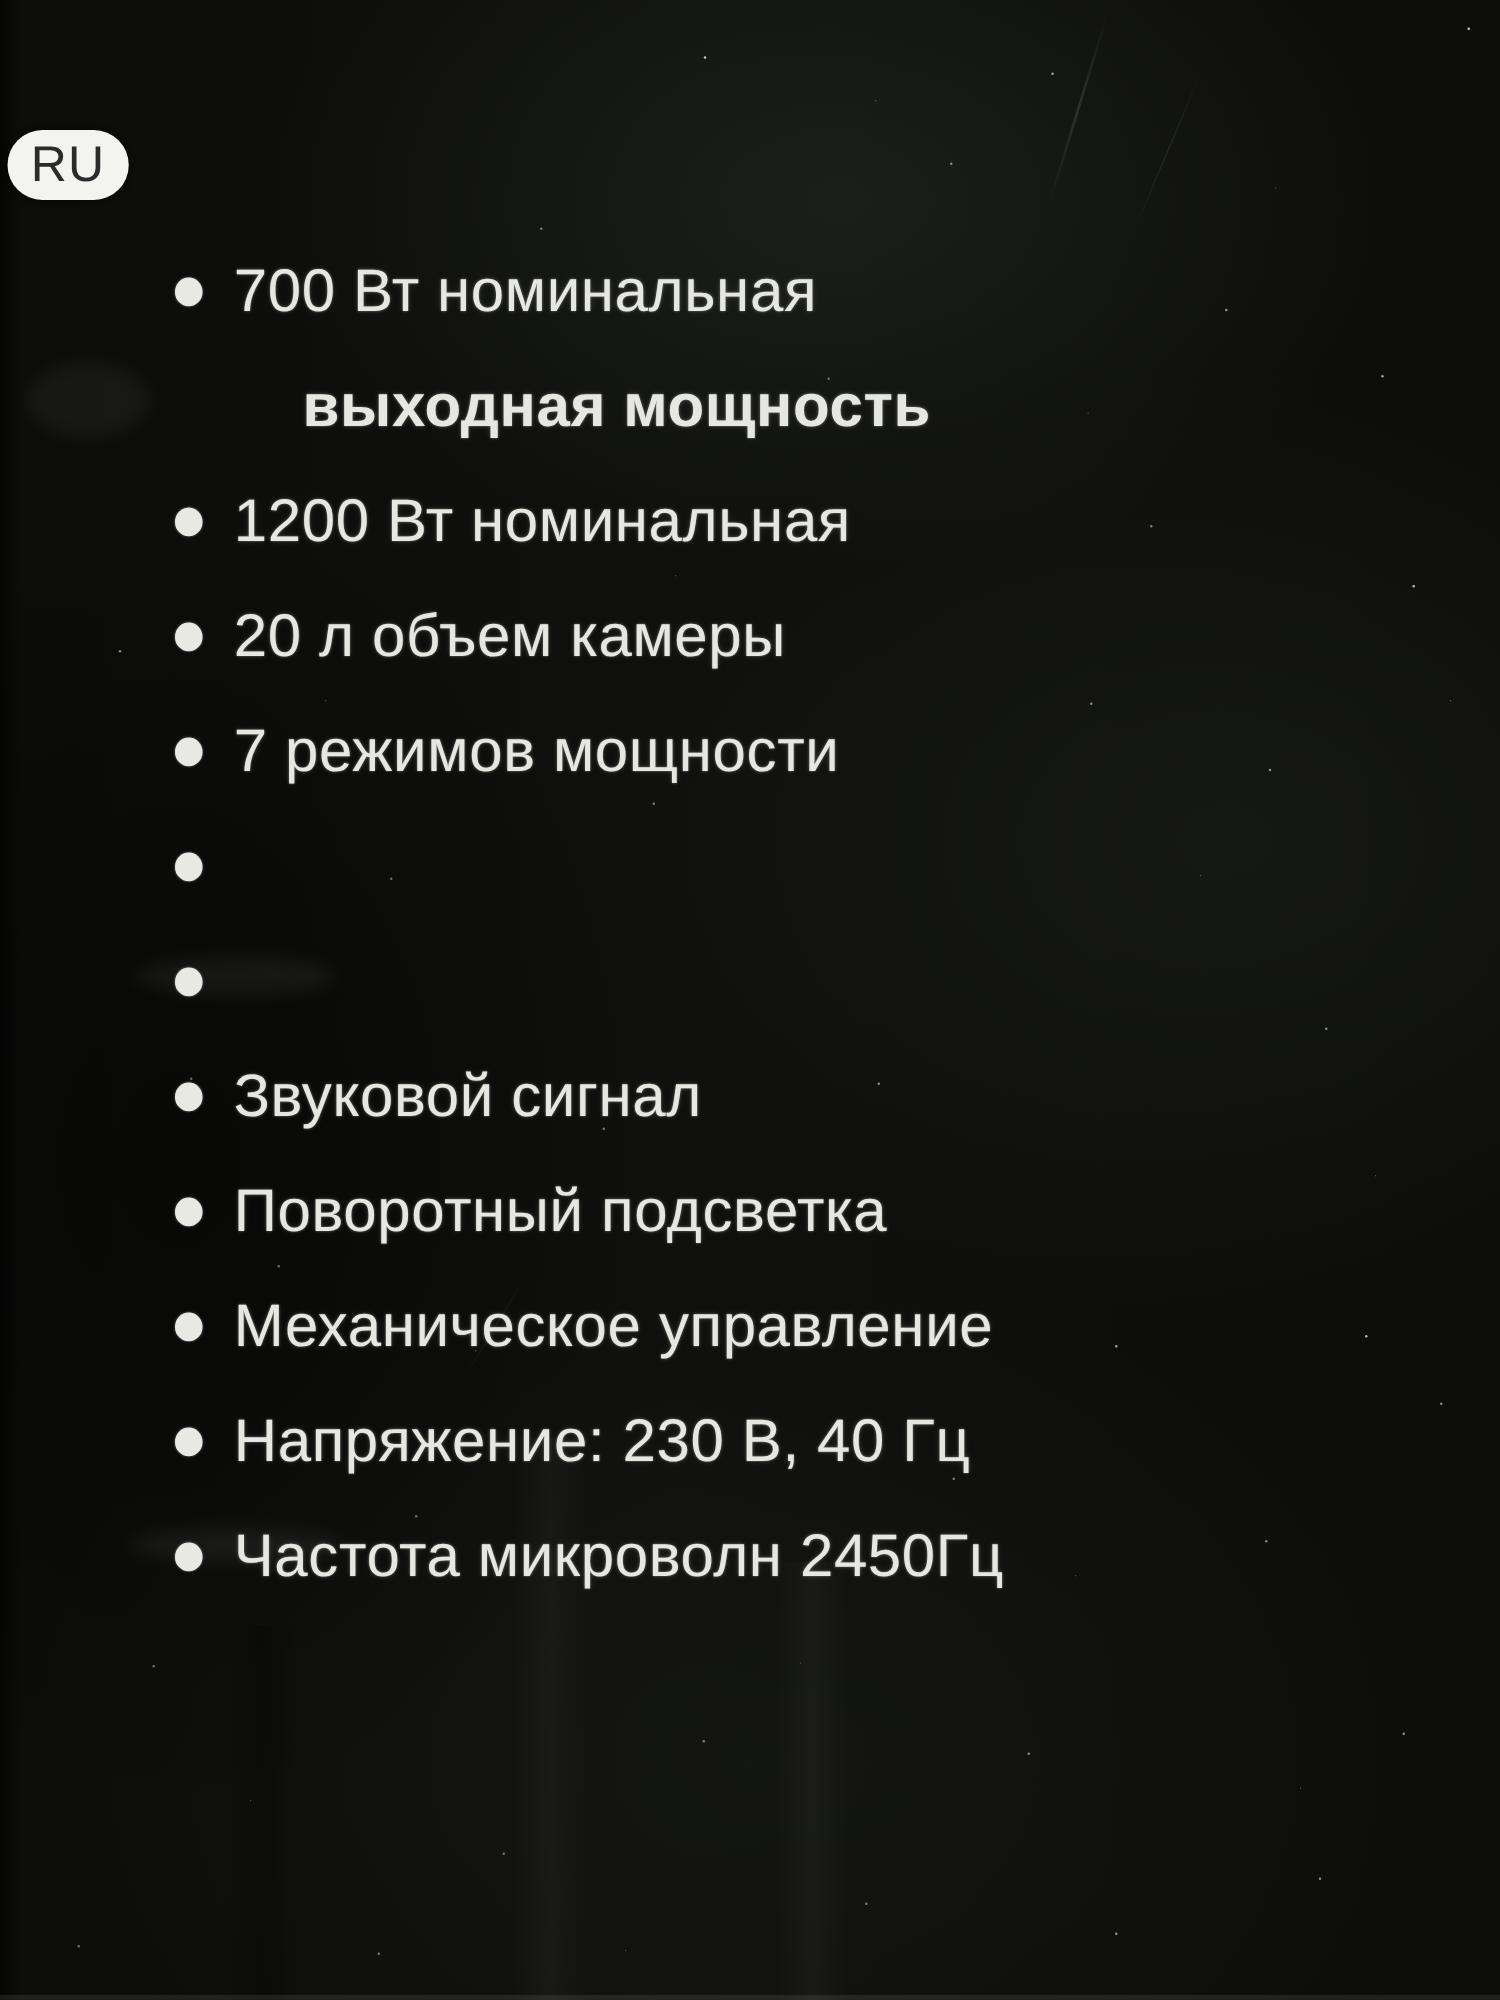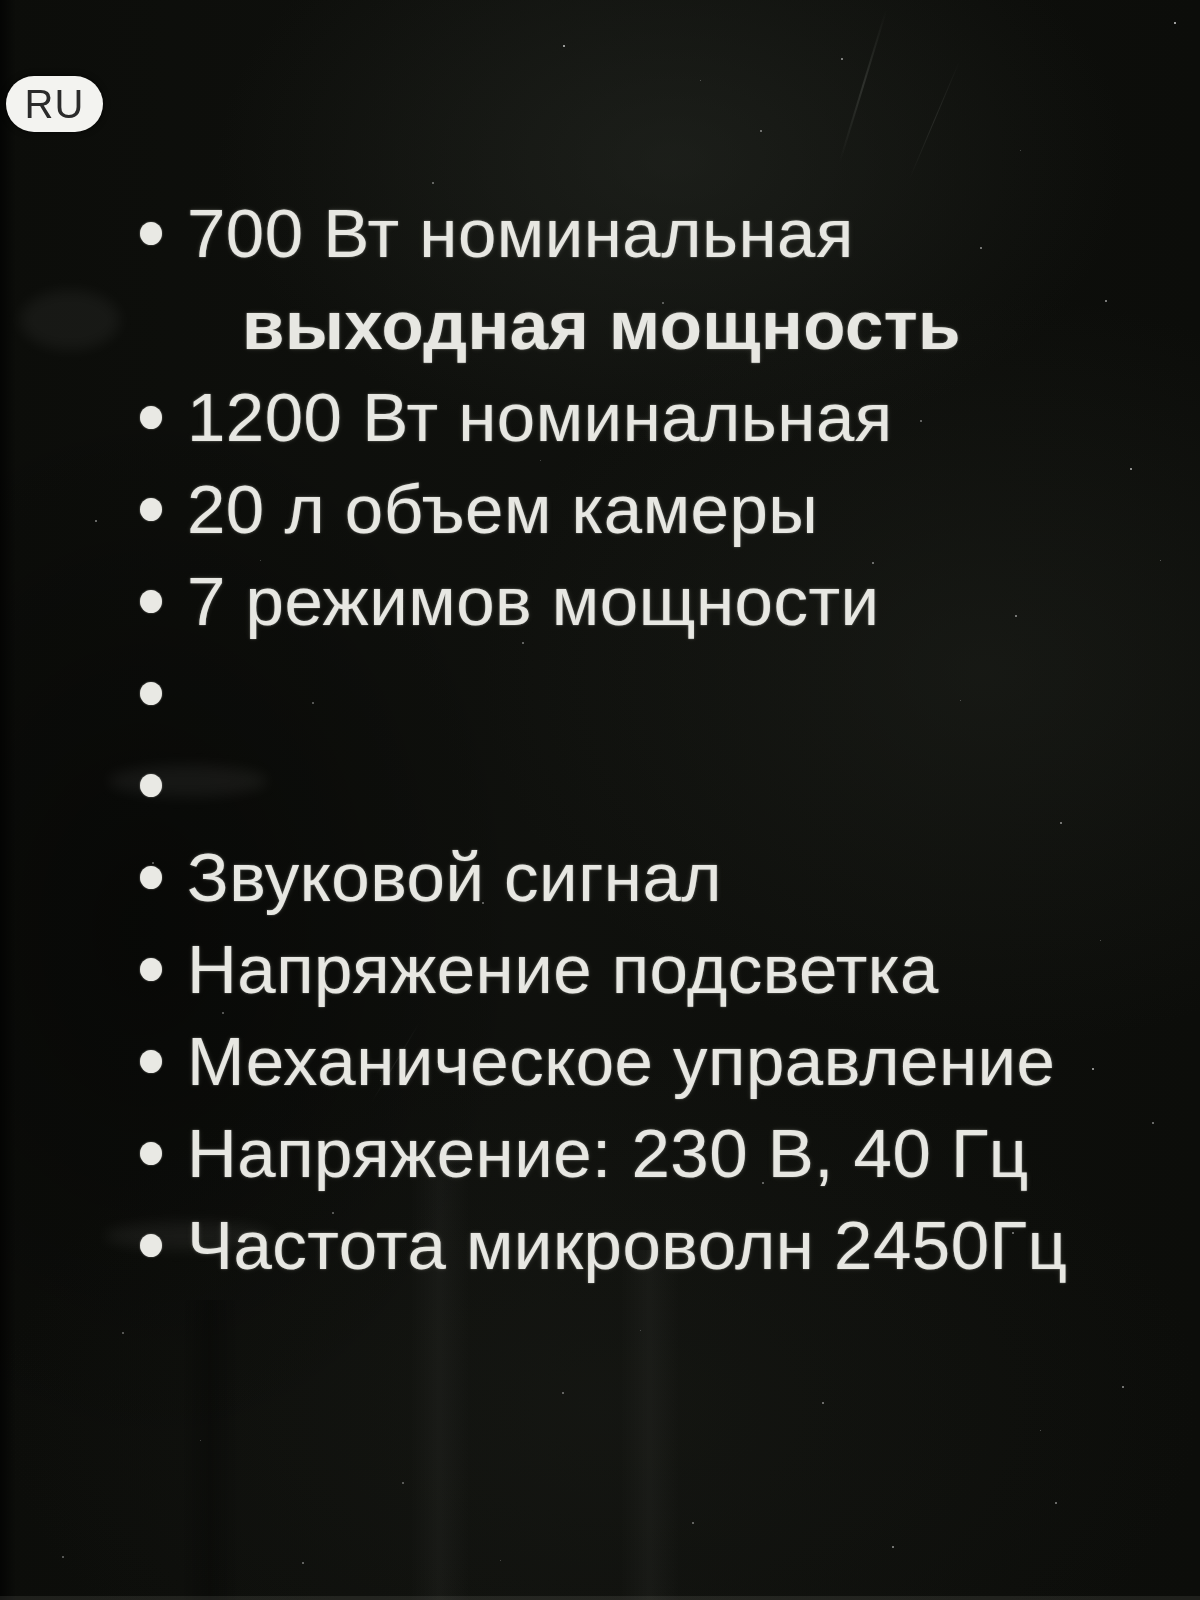--- a/index.html
+++ b/index.html
@@ -83,39 +83,39 @@
       700px 80px rgba(255,255,255,.35), 1020px 150px rgba(255,255,255,.3),
       870px 330px rgba(255,255,255,.3), 1160px 560px rgba(255,255,255,.4),
       540px 460px rgba(255,255,255,.3), 260px 560px rgba(255,255,255,.3),
       960px 700px rgba(255,255,255,.35), 1100px 940px rgba(255,255,255,.35),
       380px 1080px rgba(255,255,255,.3), 860px 1260px rgba(255,255,255,.3),
       640px 1330px rgba(255,255,255,.3), 1040px 1430px rgba(255,255,255,.35),
       200px 1440px rgba(255,255,255,.3), 500px 1560px rgba(255,255,255,.3);
   }
   
   .badge {
-    position: absolute; left: 6px; top: 76px;
+    position: absolute; left: 6px; top: 104px;
     width: 97px; height: 56px;
     background: #f3f3f0;
     border-radius: 28px;
     display: flex; align-items: center; justify-content: center;
     box-shadow: 0 0 6px rgba(0,0,0,.6);
   }
   .badge span {
     color: #2b2b2b; font-size: 40px; letter-spacing: 1px;
   }
   
   .features {
     position: absolute; left: 140px; top: 187px; width: 1045px;
   }
   .line {
     height: 92px;
     display: flex; align-items: center;
     color: #e7e7e2;
-    font-size: 69px;
+    font-size: 48px;
     letter-spacing: 0.5px;
     white-space: nowrap;
     text-shadow: 0 0 2px rgba(238,238,232,.45), 0 0 6px rgba(210,210,200,.12);
   }
   .dot {
     flex: 0 0 auto;
     width: 22px; height: 23px; border-radius: 50%;
     background: #e9e9e4;
     margin-right: 25px;
     box-shadow: 0 0 2px rgba(238,238,232,.5);
@@ -171,21 +171,21 @@
   </div>
       <div class="line">
     <span class="dot"></span>
   </div>
       <div class="line">
     <span class="dot"></span>
     <span class="txt">Звуковой сигнал</span>
   </div>
       <div class="line">
     <span class="dot"></span>
-    <span class="txt">Напряжение подсветка</span>
+    <span class="txt">Поворотный подсветка</span>
   </div>
       <div class="line">
     <span class="dot"></span>
     <span class="txt">Механическое управление</span>
   </div>
       <div class="line">
     <span class="dot"></span>
     <span class="txt">Напряжение: 230 В, 40 Гц</span>
   </div>
       <div class="line">

